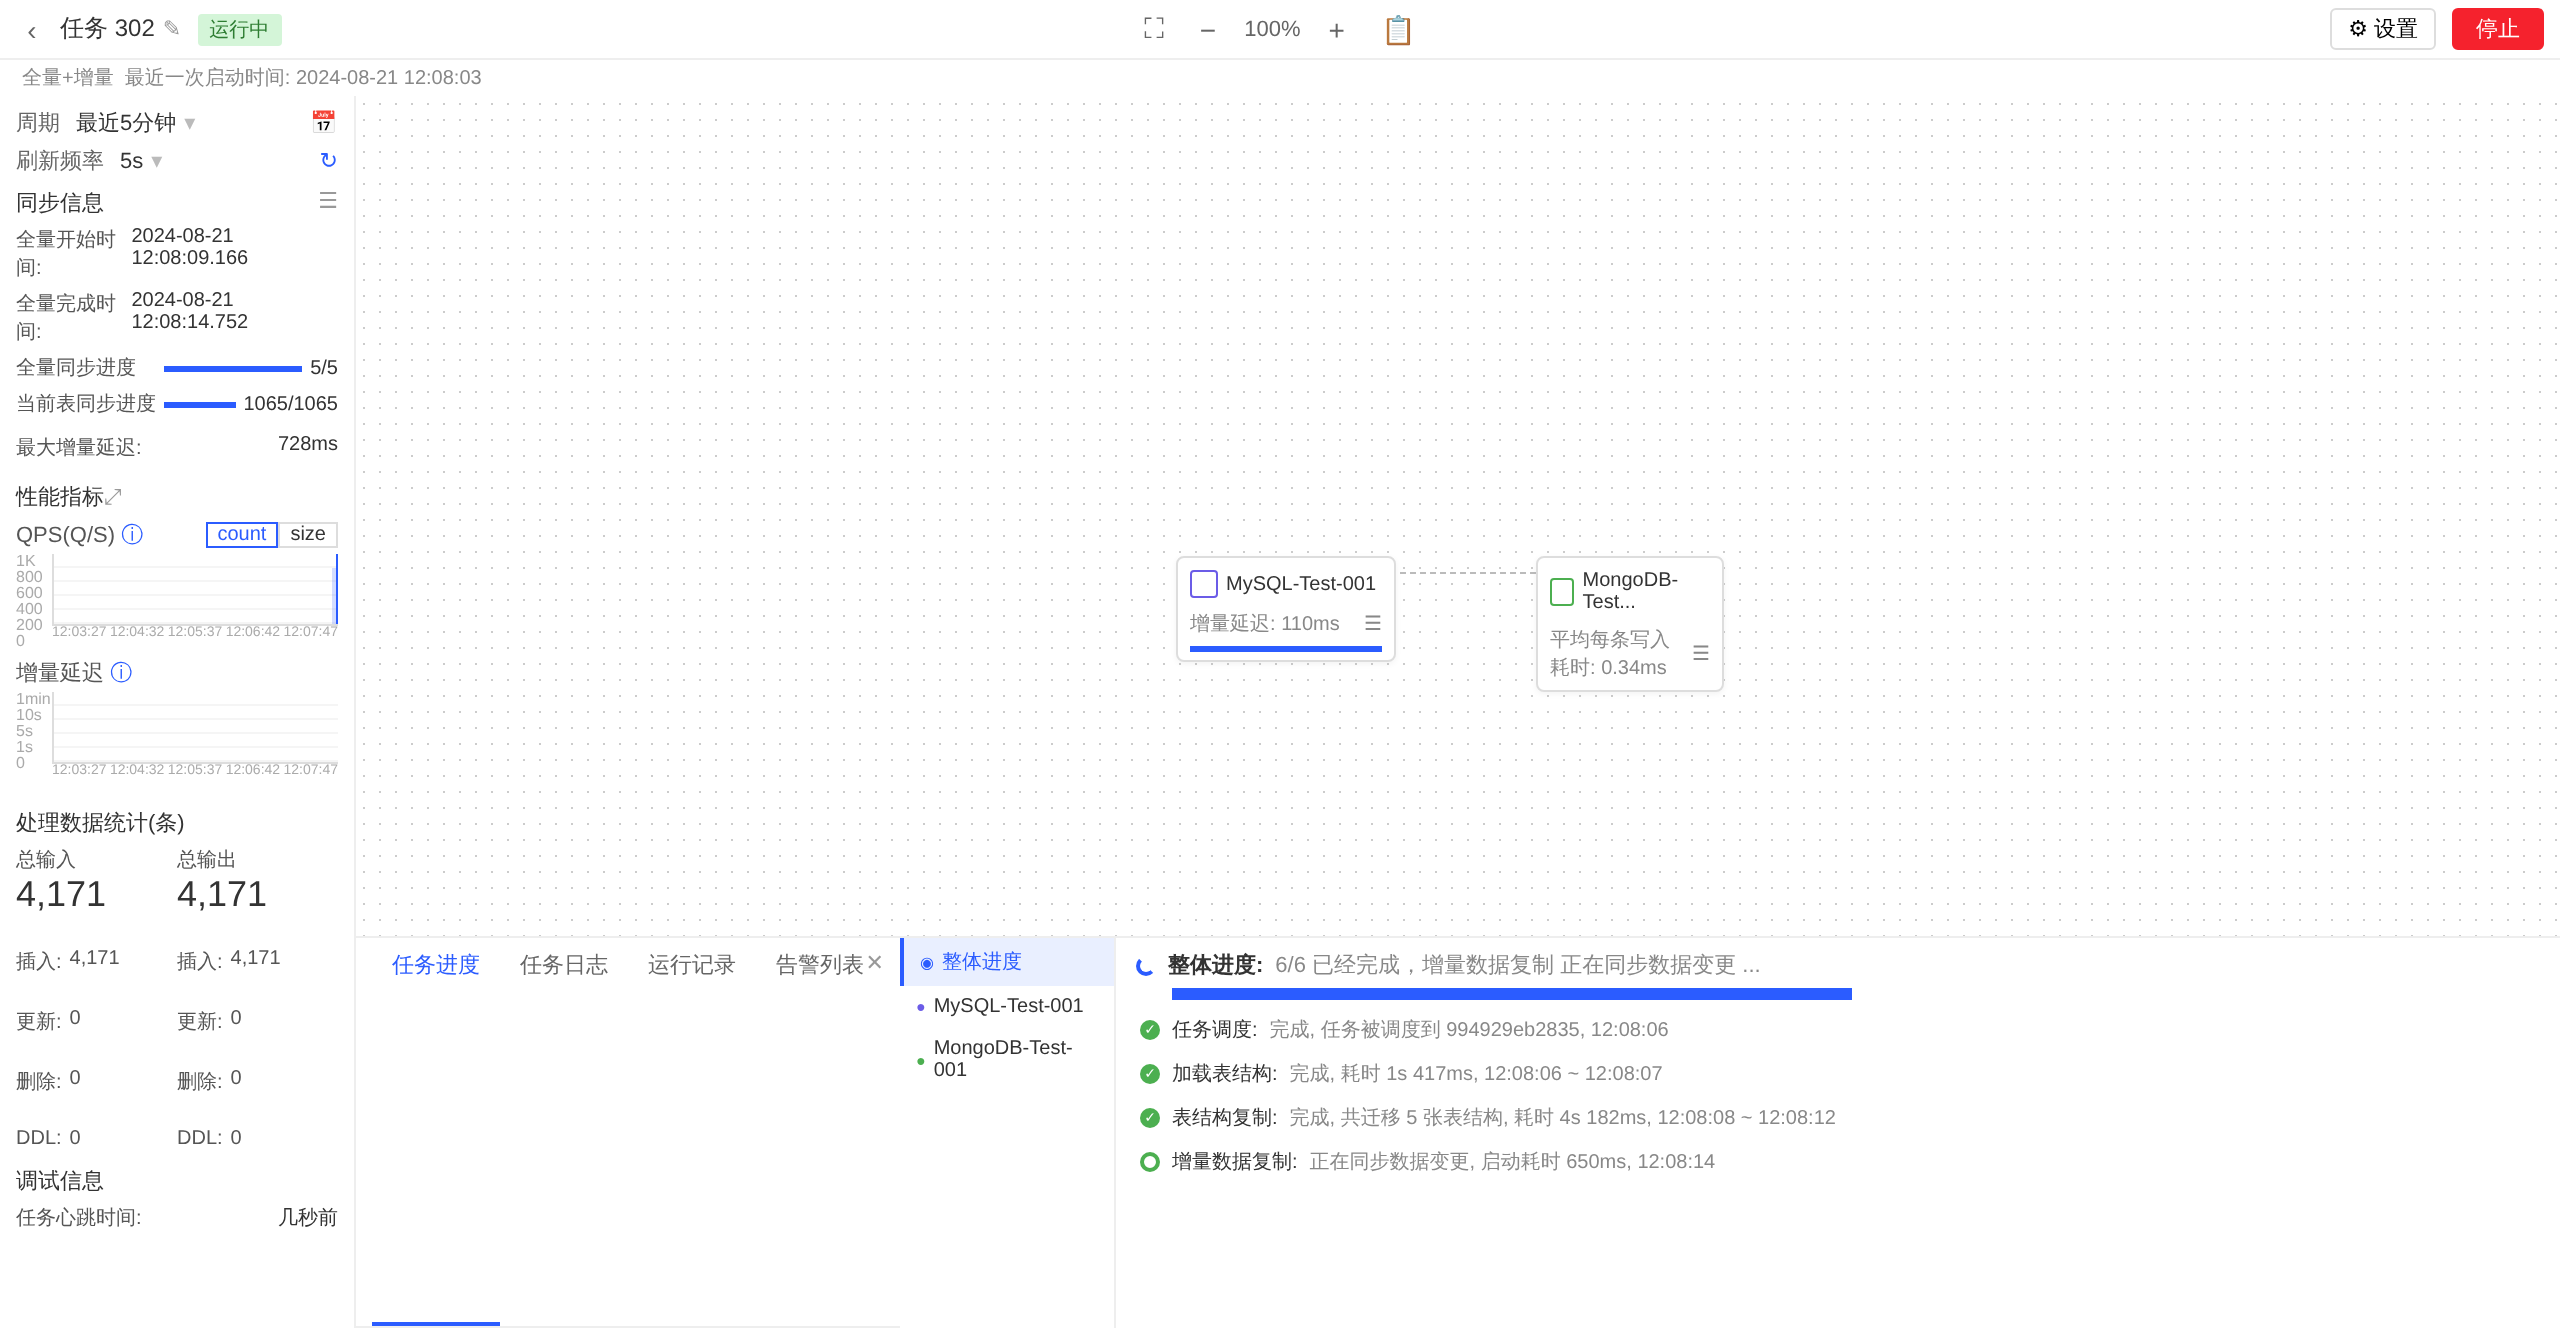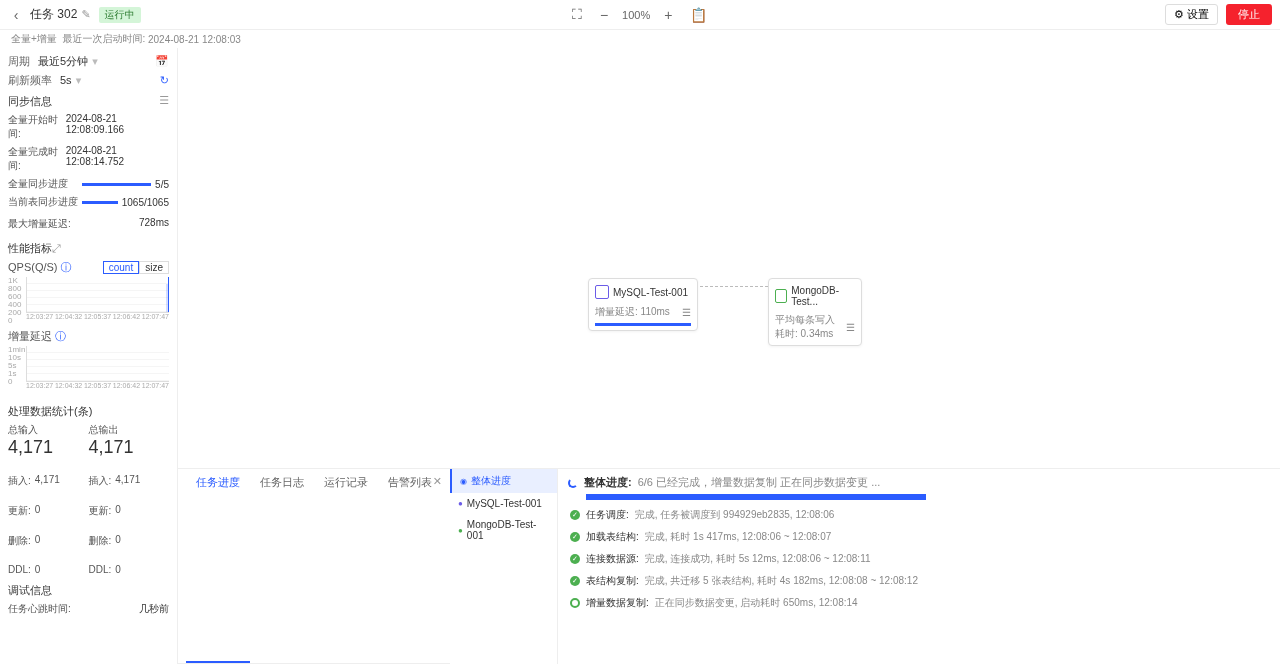--- a/index.html
+++ b/index.html
@@ -330,25 +330,20 @@
               <b>任务调度:</b> 
               <span class="step-detail">完成, 任务被调度到 994929eb2835, 12:08:06</span>
             </div>
           <div class="step">
               <span class="dot-ok">✓</span>
               <b>加载表结构:</b> 
               <span class="step-detail">完成, 耗时 1s 417ms, 12:08:06 ~ 12:08:07</span>
             </div>
           <div class="step">
               <span class="dot-ok">✓</span>
-              <b>连接数据源:</b> 
-              <span class="step-detail">完成, 连接成功, 耗时 5s 12ms, 12:08:06 ~ 12:08:11</span>
-            </div>
-          <div class="step">
-              <span class="dot-ok">✓</span>
               <b>表结构复制:</b> 
               <span class="step-detail">完成, 共迁移 5 张表结构, 耗时 4s 182ms, 12:08:08 ~ 12:08:12</span>
             </div>
           <div class="step">
               <span class="dot-run"></span>
               <b>增量数据复制:</b> 
               <span class="step-detail">正在同步数据变更, 启动耗时 650ms, 12:08:14</span>
             </div>
         </div>
       </div>

